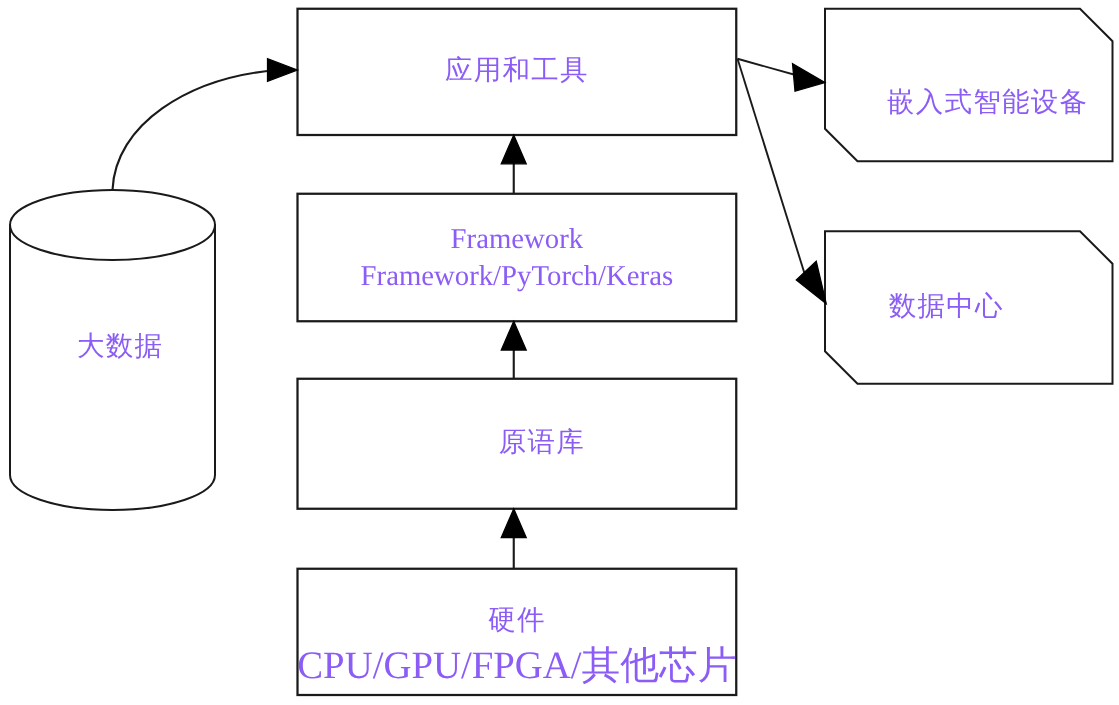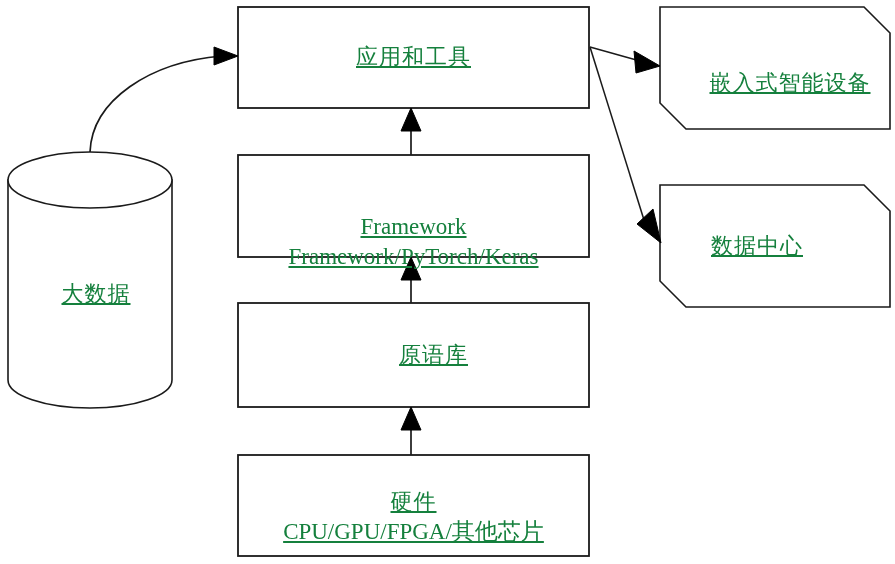--- a/index.html
+++ b/index.html
@@ -26,41 +26,40 @@
     width: 895px;
     height: 564px;
   }
   .node-label {
     position: absolute;
     display: flex;
     flex-direction: column;
     align-items: center;
     justify-content: center;
     text-align: left;
-    color: #15803d;
+    color: #8b5cf6;
     pointer-events: none;
-    text-decoration: underline;
   }
   .label-line {
     display: block;
     white-space: nowrap;
     line-height: 1.30;
   }
   .cjk {
     font-family: "DejaVu Sans", "Liberation Sans", sans-serif;
     font-size: 22px;
     letter-spacing: 1px;
   }
   .serif {
     font-family: "Liberation Serif", "DejaVu Serif", serif;
     font-size: 23px;
   }
   .mixed {
     font-family: "Liberation Serif", "DejaVu Serif", serif;
-    font-size: 23px;
+    font-size: 31px;
   }
 </style>
 </head>
 <body>
 
 <div id="diagram-root">
 
   <svg id="diagram-svg" viewBox="0 0 895 564" xmlns="http://www.w3.org/2000/svg">
 
     <g>
@@ -104,29 +103,29 @@
       <line x1="590" y1="47" x2="640" y2="61" stroke="#1a1a1a" stroke-width="1.5"></line>
       <path d="M 660,66 L 634,51 L 636,73 Z" fill="#000000" stroke="#000000" stroke-width="1"></path>
     </g>
 
     <g>
       <line x1="590" y1="47" x2="644" y2="220" stroke="#1a1a1a" stroke-width="1.5"></line>
       <path d="M 661,243 L 637,224 L 653,209 Z" fill="#000000" stroke="#000000" stroke-width="1"></path>
     </g>
   </svg>
 
-  <div class="node-label" style="left:8px; top:180px; width:176px; height:228px;">
+  <div class="node-label" style="left:8px; top:164px; width:176px; height:228px;">
     <span class="label-line cjk">大数据</span>
   </div>
 
   <div class="node-label" style="left:238px; top:7px; width:351px; height:101px;">
     <span class="label-line cjk">应用和工具</span>
   </div>
 
-  <div class="node-label" style="left:238px; top:155px; width:351px; height:102px;margin-top:36px;">
+  <div class="node-label" style="left:238px; top:155px; width:351px; height:102px;">
     <span class="label-line serif">Framework</span>
     <span class="label-line serif">Framework/PyTorch/Keras</span>
   </div>
 
   <div class="node-label" style="left:238px; top:303px; width:391px; height:104px;">
     <span class="label-line cjk">原语库</span>
   </div>
 
   <div class="node-label" style="left:238px; top:455px; width:351px; height:125px;">
     <span class="label-line cjk">硬件</span>

